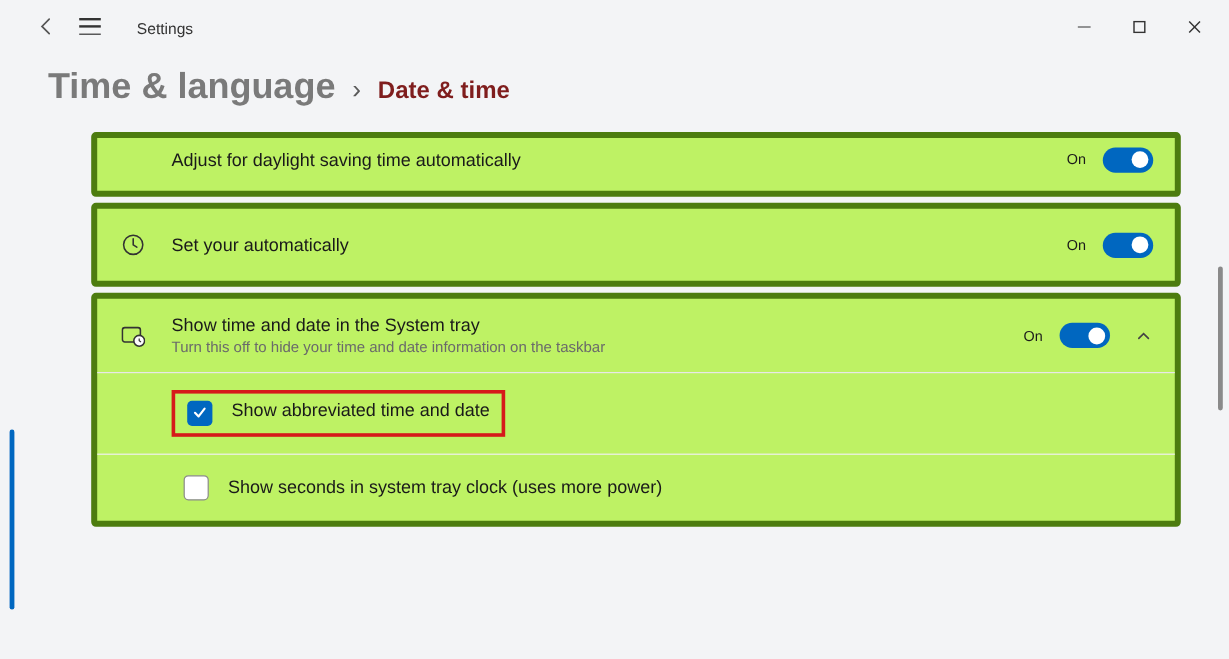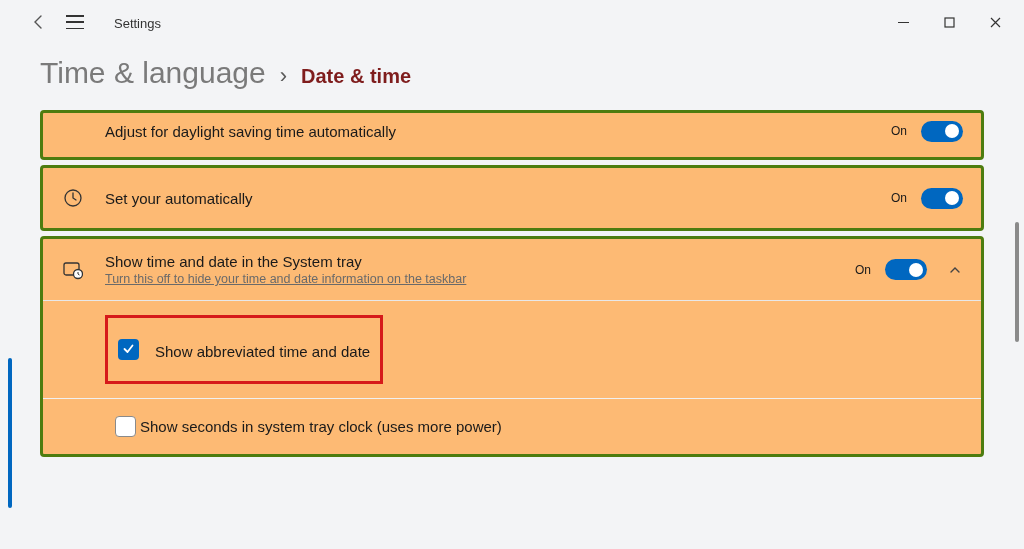--- a/index.html
+++ b/index.html
@@ -8,46 +8,46 @@
     .titlebar { height: 44px; display: flex; align-items: center; padding: 0 6px; }
     .titlebar-left { display: flex; align-items: flex-end; gap: 18px; padding-left: 24px; }
     .back-arrow { width: 18px; height: 18px; display: flex; align-items: center; justify-content: center; color: #555; }
     .hamburger { width: 18px; height: 18px; display: flex; flex-direction: column; justify-content: space-between; padding: 2px 0; }
     .hamburger span { height: 1.5px; background: #333; width: 100%; }
     .app-title { font-size: 13px; color: #333; margin-left: 12px; }
     .window-controls { margin-left: auto; display: flex; }
     .win-ctrl { width: 46px; height: 32px; display: flex; align-items: center; justify-content: center; color: #333; font-size: 10px; }
     
     .breadcrumb { padding: 12px 40px 20px; display: flex; align-items: baseline; gap: 14px; }
-    .bc-parent { font-size: 30px; font-weight: 400; color: #7a7a7a; }
+    .bc-parent { font-size: 30px; font-weight: 700; color: #7a7a7a; }
     .bc-sep { font-size: 22px; color: #5a5a5a; }
     .bc-current { font-size: 20px; font-weight: 600; color: #7f1d1d; }
     
     .content { padding: 0 40px; }
     
-    .card { background: #fdba74; border: 3px solid #4d7c0f; border-radius: 4px; margin-bottom: 5px; }
+    .card { background: #bef264; border: 5px solid #4d7c0f; border-radius: 4px; margin-bottom: 5px; margin-left: 36px; }
     .row { display: flex; align-items: center; padding: 14px 18px; min-height: 60px; }
     .row-partial-top { padding-top: 6px; min-height: 40px; }
     .row-icon { width: 24px; height: 24px; display: flex; align-items: center; justify-content: center; margin-right: 20px; color: #333; flex-shrink: 0; }
     .row-body { flex: 1; display: flex; flex-direction: column; }
     .row-label { font-size: 15px; color: #1a1a1a; }
-    .row-sub { font-size: 12.5px; color: #6a6a6a; margin-top: 2px; text-decoration: underline; }
+    .row-sub { font-size: 12.5px; color: #6a6a6a; margin-top: 2px; }
     .row-right { display: flex; align-items: center; gap: 14px; }
     .state-txt { font-size: 12px; color: #1a1a1a; }
     
     .toggle { width: 42px; height: 21px; border-radius: 11px; background: #0067c0; position: relative; }
     .toggle::after { content: ""; position: absolute; width: 14px; height: 14px; border-radius: 50%; background: #fff; right: 4px; top: 3.5px; }
     
     .chevron { width: 16px; height: 16px; display: flex; align-items: center; justify-content: center; color: #444; margin-left: 6px; }
     
     .subrows { border-top: 1px solid #e8e8e8; }
     .subrow { display: flex; align-items: center; padding: 14px 18px 14px 62px; min-height: 56px; border-top: 1px solid #f0f0f0; }
     .subrow:first-child { border-top: none; }
     
-    .highlight { border: 3px solid #d61a1a; padding: 21px 10px; display: inline-flex; align-items: flex-end; gap: 16px; }
+    .highlight { border: 3px solid #d61a1a; padding: 6px 10px; display: inline-flex; align-items: flex-start; gap: 16px; }
     
     .checkbox { width: 21px; height: 21px; border-radius: 4px; flex-shrink: 0; display: flex; align-items: center; justify-content: center; }
     .checkbox.checked { background: #0067c0; }
     .checkbox.unchecked { background: #fff; border: 1.5px solid #8a8a8a; }
     .check-mark { color: #fff; font-size: 14px; }
     .cb-label { font-size: 15px; color: #1a1a1a; }
     
     .scroll-track { position: absolute; right: 2px; top: 122px; width: 10px; height: 380px; }
     .scroll-thumb { width: 4px; height: 120px; background: #8a8a8a; border-radius: 2px; margin: 100px auto 0; }
     
@@ -157,21 +157,21 @@
           <div class="checkbox checked">
             <span class="check-mark">
               <svg width="13" height="13" viewBox="0 0 13 13">
                   <path d="M2.5 7 L5.5 10 L10.5 3.5" stroke="#fff" stroke-width="1.8" fill="none" stroke-linecap="round" stroke-linejoin="round"></path>
                 </svg>
             </span>
           </div>
           <span class="cb-label">Show abbreviated time and date</span>
         </div>
       </div>
-      <div class="subrow" style="gap:4px; padding-left:72px;">
+      <div class="subrow" style="gap:16px; padding-left:72px;">
         <div class="checkbox unchecked"></div>
         <span class="cb-label">Show seconds in system tray clock (uses more power)</span>
       </div>
     </div>
   </div>
 
 </div>
 
 <div class="scroll-track">
   <div class="scroll-thumb"></div>

